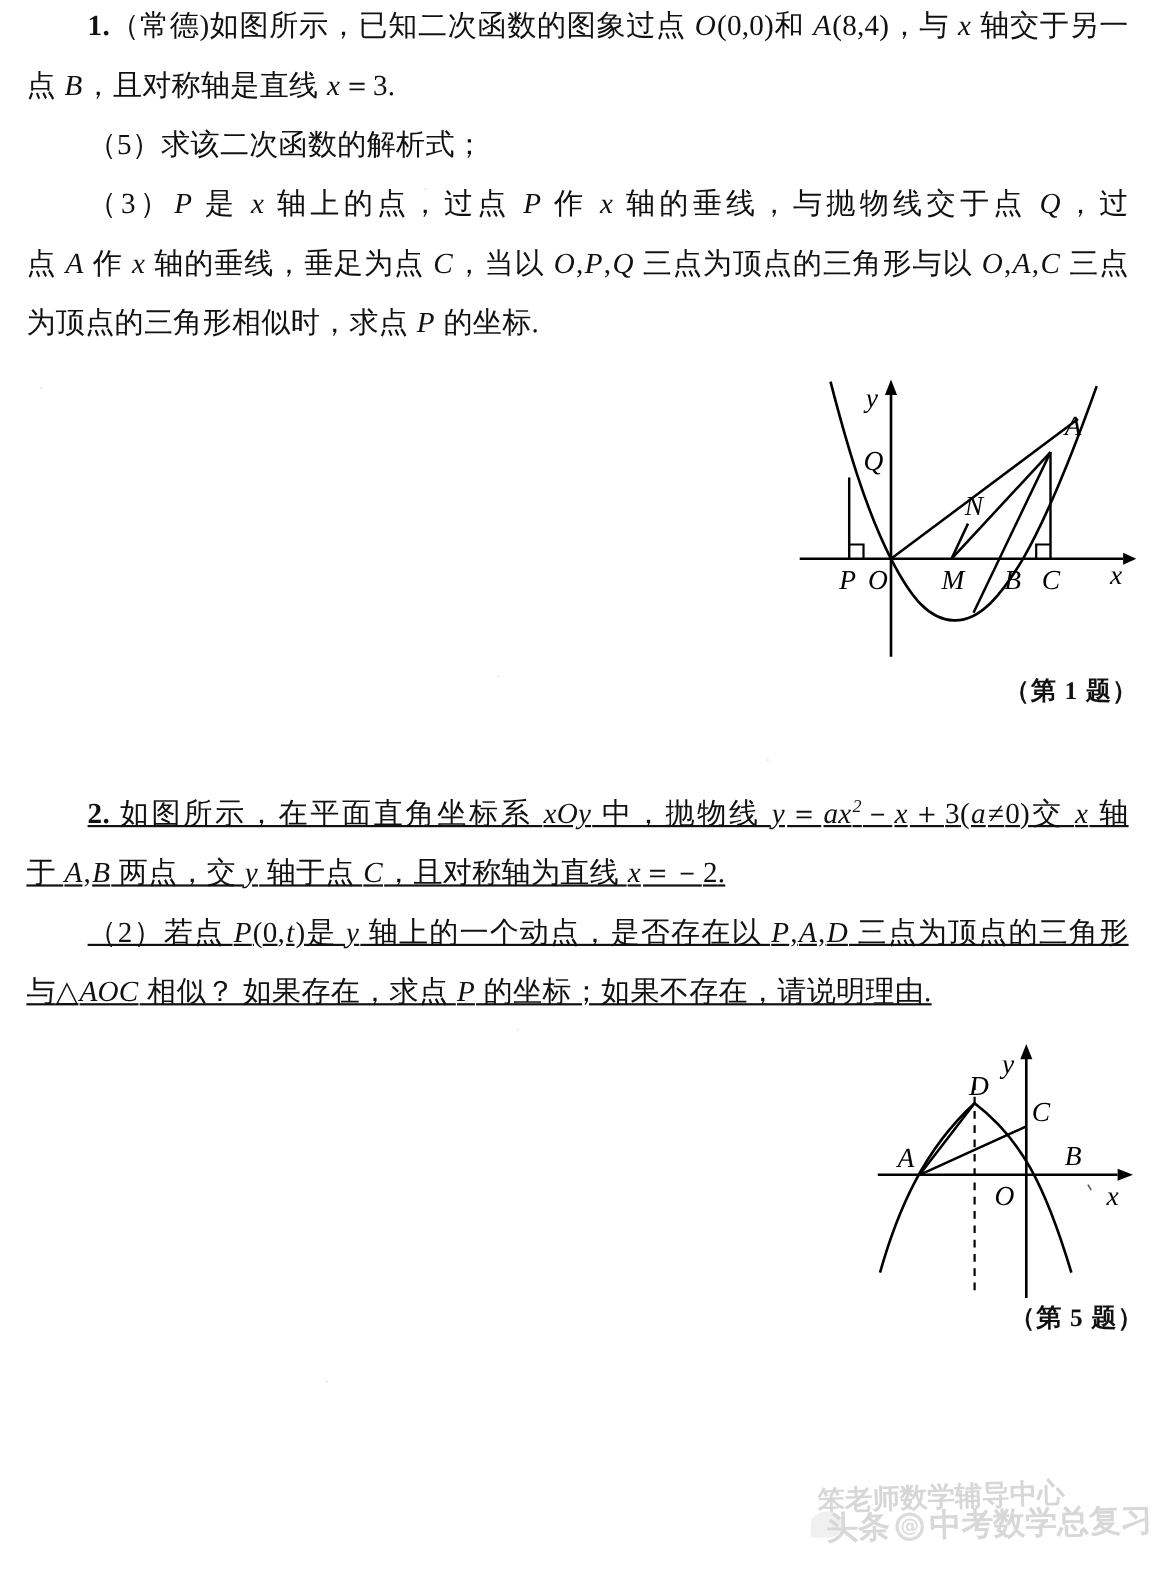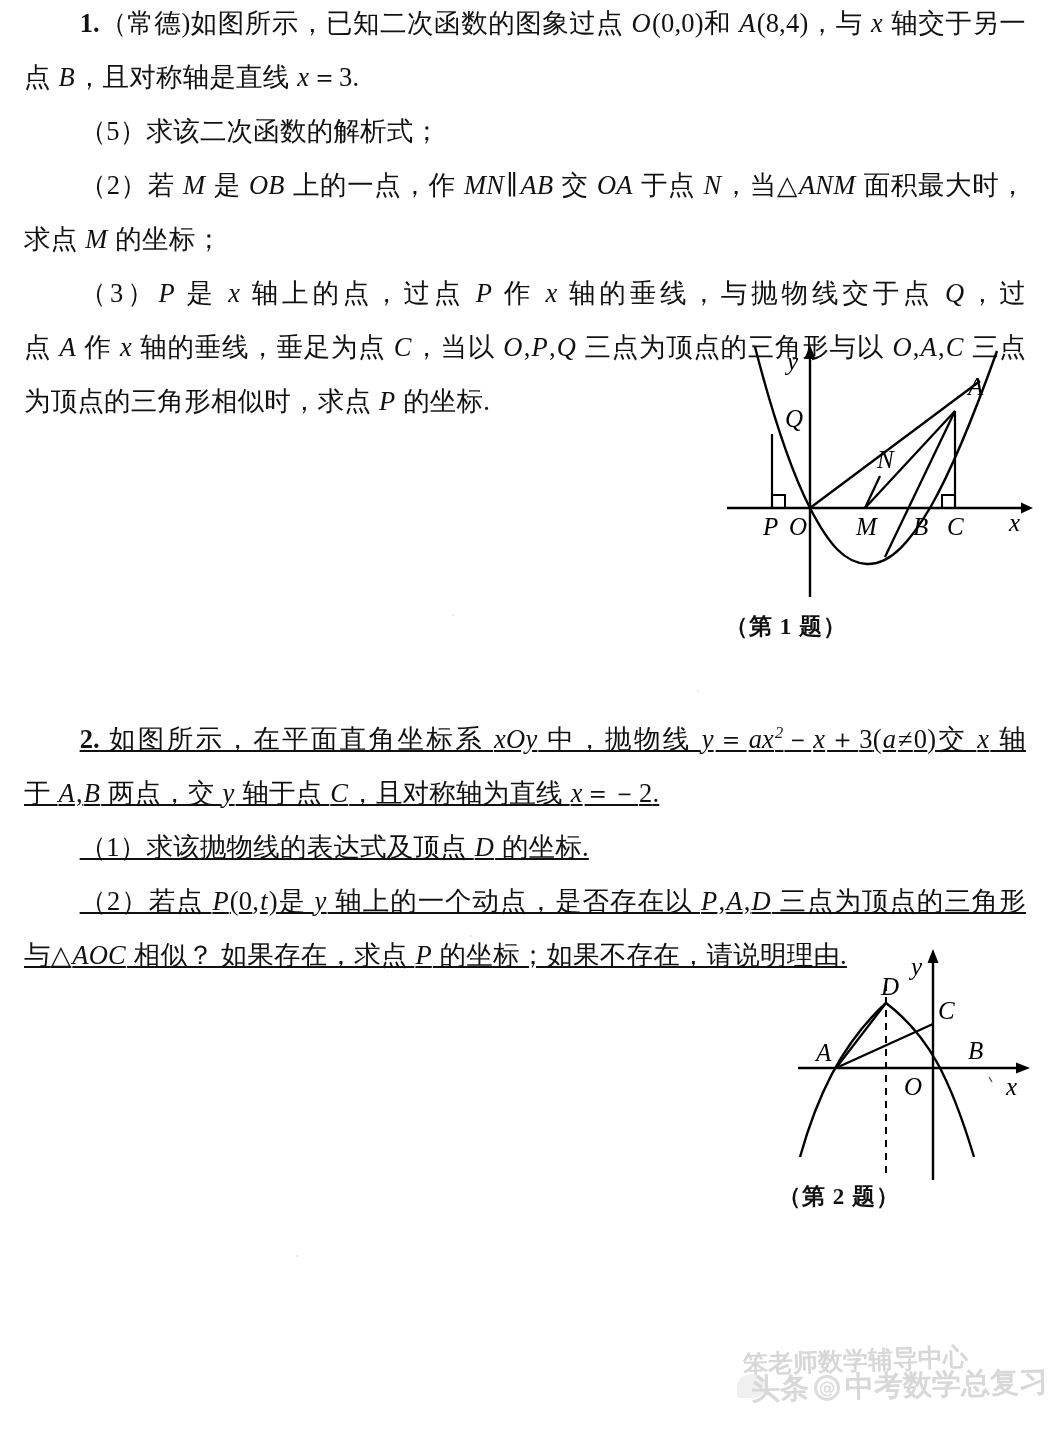--- a/index.html
+++ b/index.html
@@ -54,21 +54,21 @@
     vertical-align: super;
     line-height: 0;
   }
   .tri { font-style: normal; }
 
   
   .figure {
     position: absolute;
   }
   .figcap {
-    text-align: left;
+    text-align: right;
     font-weight: bold;
     font-size: 23px;
     font-family: "Liberation Serif", "DejaVu Serif", serif;
     letter-spacing: 1px;
   }
 
   
   .wm-wrap {
     position: absolute;
     left: 735px;
@@ -137,23 +137,20 @@
 <body>
 
 <div class="page">
 
   <div class="problem" style="top:-4px;">
     <p class="indent">
       <span class="pnum">1.</span>（常德)如图所示，已知二次函数的图象过点&nbsp;<span class="mi">O</span>(<span class="mn">0</span>,<span class="mn">0</span>)和&nbsp;<span class="mi">A</span>(<span class="mn">8</span>,<span class="mn">4</span>)，与&nbsp;<span class="mi">x</span>&nbsp;轴交于另一点&nbsp;<span class="mi">B</span>，且对称轴是直线&nbsp;<span class="mi">x</span><span class="op">＝</span><span class="mn">3</span>.
     </p>
     <p class="indent">
       （5）求该二次函数的解析式；
-    </p>
-    <p class="indent">
-      （2）若&nbsp;<span class="mi">M</span>&nbsp;是&nbsp;<span class="mi">OB</span>&nbsp;上的一点，作&nbsp;<span class="mi">MN</span><span class="op">∥</span><span class="mi">AB</span>&nbsp;交&nbsp;<span class="mi">OA</span>&nbsp;于点&nbsp;<span class="mi">N</span>，当<span class="tri">△</span><span class="mi">ANM</span>&nbsp;面积最大时，求点&nbsp;<span class="mi">M</span>&nbsp;的坐标；
     </p>
     <p class="indent">
       （3）<span class="mi">P</span>&nbsp;是&nbsp;<span class="mi">x</span>&nbsp;轴上的点，过点&nbsp;<span class="mi">P</span>&nbsp;作&nbsp;<span class="mi">x</span>&nbsp;轴的垂线，与抛物线交于点&nbsp;<span class="mi">Q</span>，过点&nbsp;<span class="mi">A</span>&nbsp;作&nbsp;<span class="mi">x</span>&nbsp;轴的垂线，垂足为点&nbsp;<span class="mi">C</span>，当以&nbsp;<span class="mi">O</span>,<span class="mi">P</span>,<span class="mi">Q</span>&nbsp;三点为顶点的三角形与以&nbsp;<span class="mi">O</span>,<span class="mi">A</span>,<span class="mi">C</span>&nbsp;三点为顶点的三角形相似时，求点&nbsp;<span class="mi">P</span>&nbsp;的坐标.
     </p>
   </div>
 
   <div class="figure" style="left:725px; top:335px; width:310px; height:305px;">
     <svg width="310" height="270" viewBox="0 0 310 270">
 
       <g stroke="#000" stroke-width="2.4" fill="none">
@@ -193,23 +190,20 @@
       <text x="62" y="35" font-family="Liberation Serif, serif" font-style="italic" font-size="25">y</text>
     </svg>
     <div class="figcap" style="width:310px; margin-top:2px;">（第 1 题）</div>
   </div>
 
   <div class="problem" style="top:712px;text-decoration:underline;">
     <p class="indent">
       <span class="pnum">2.</span>&nbsp;如图所示，在平面直角坐标系&nbsp;<span class="mi">xOy</span>&nbsp;中，抛物线&nbsp;<span class="mi">y</span><span class="op">＝</span><span class="mi">ax</span><sup class="exp">2</sup><span class="op">－</span><span class="mi">x</span><span class="op">＋</span><span class="mn">3</span>(<span class="mi">a</span><span class="op">≠</span><span class="mn">0</span>)交&nbsp;<span class="mi">x</span>&nbsp;轴于&nbsp;<span class="mi">A</span>,<span class="mi">B</span>&nbsp;两点，交&nbsp;<span class="mi">y</span>&nbsp;轴于点&nbsp;<span class="mi">C</span>，且对称轴为直线&nbsp;<span class="mi">x</span><span class="op">＝－</span><span class="mn">2</span>.
     </p>
     <p class="indent">
-      （1）求该抛物线的表达式及顶点&nbsp;<span class="mi">D</span>&nbsp;的坐标.
-    </p>
-    <p class="indent">
       （2）若点&nbsp;<span class="mi">P</span>(<span class="mn">0</span>,<span class="mi">t</span>)是&nbsp;<span class="mi">y</span>&nbsp;轴上的一个动点，是否存在以&nbsp;<span class="mi">P</span>,<span class="mi">A</span>,<span class="mi">D</span>&nbsp;三点为顶点的三角形与<span class="tri">△</span><span class="mi">AOC</span>&nbsp;相似？&nbsp;如果存在，求点&nbsp;<span class="mi">P</span>&nbsp;的坐标；如果不存在，请说明理由.
     </p>
   </div>
 
   <div class="figure" style="left:778px; top:925px; width:262px; height:290px;">
     <svg width="262" height="262" viewBox="0 0 262 262">
 
       <line x1="20" y1="143" x2="238" y2="143" stroke="#000" stroke-width="2.4"></line>
       <polygon points="238,137.5 252,143 238,148.5" fill="#000"></polygon>
 
@@ -227,21 +221,21 @@
       <text x="103" y="70" font-family="Liberation Serif, serif" font-style="italic" font-size="25">D</text>
       <text x="160" y="94" font-family="Liberation Serif, serif" font-style="italic" font-size="25">C</text>
       <text x="38" y="136" font-family="Liberation Serif, serif" font-style="italic" font-size="25">A</text>
       <text x="190" y="134" font-family="Liberation Serif, serif" font-style="italic" font-size="25">B</text>
       <text x="126" y="170" font-family="Liberation Serif, serif" font-style="italic" font-size="25">O</text>
       <text x="228" y="170" font-family="Liberation Serif, serif" font-style="italic" font-size="25">x</text>
       <text x="133" y="50" font-family="Liberation Serif, serif" font-style="italic" font-size="25">y</text>
 
       <line x1="211" y1="152" x2="214" y2="157" stroke="#555" stroke-width="1.4"></line>
     </svg>
-    <div class="figcap" style="width:262px; margin-top:-10px;">（第 2 题）</div>
+    <div class="figcap" style="width:262px; margin-top:-10px;">（第 5 题）</div>
   </div>
 
   <div class="wm-wrap">
     <div class="wm-faint">笨老师数学辅导中心</div>
     <div class="wm-bubble"></div>
     <div class="wm-main">
       <span>头条</span>
       <span class="wm-logo"></span>
       <span>中考数学总复习</span>
     </div>

